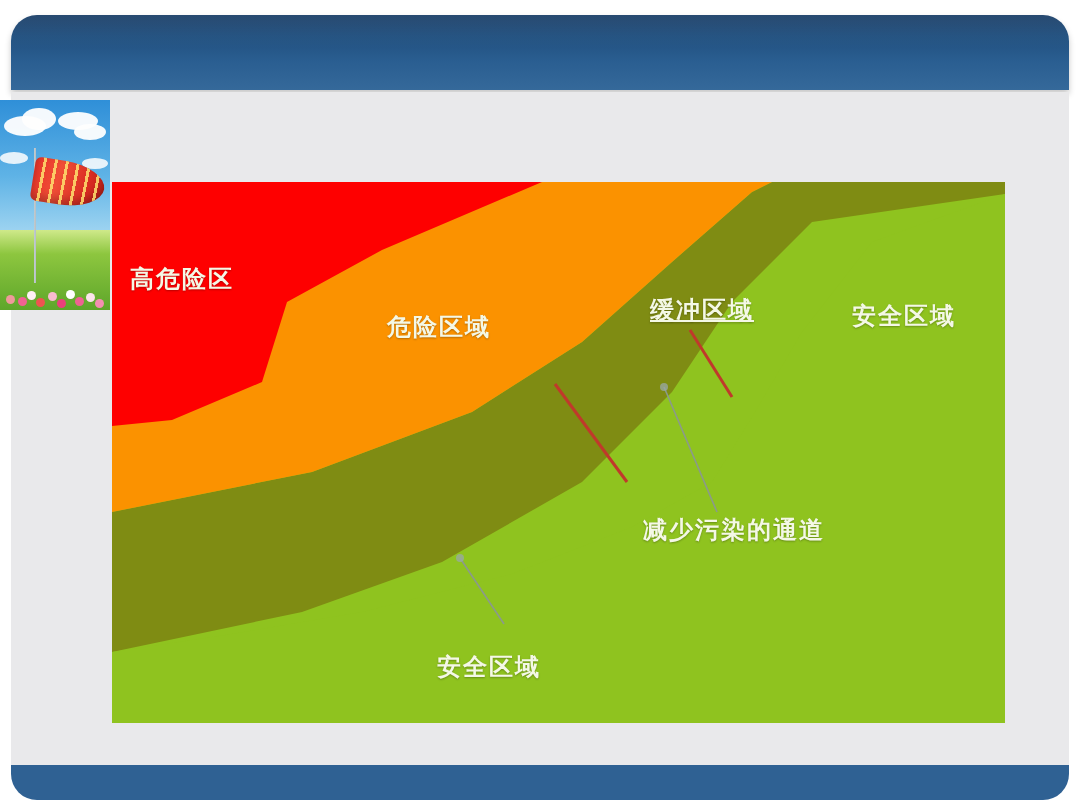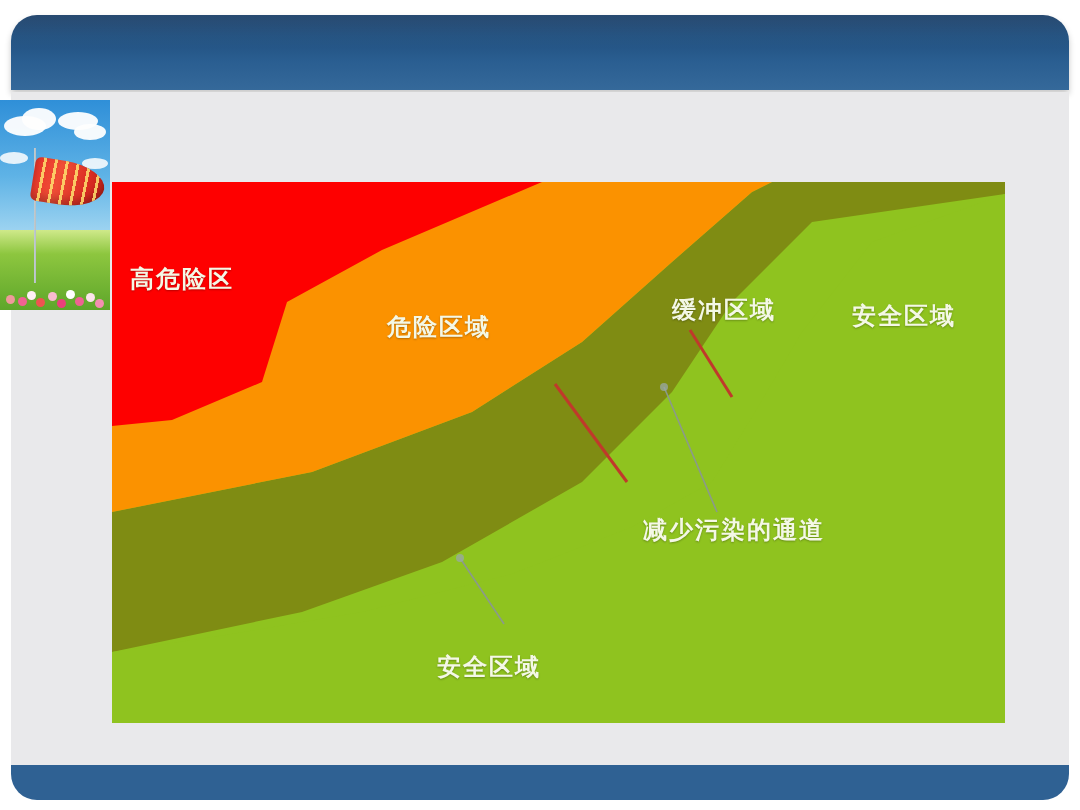--- a/index.html
+++ b/index.html
@@ -154,21 +154,21 @@
     position: absolute;
     color: #f4f8e6;
     font-size: 24px;
     font-weight: 600;
     letter-spacing: 2px;
     white-space: nowrap;
     text-shadow: 0 1px 2px rgba(0,0,0,0.28);
   }
   .lbl-high   { left: 130px; top: 263px; }
   .lbl-danger { left: 387px; top: 311px; }
-  .lbl-buffer { left: 672px; top: 294px; }
+  .lbl-buffer { left: 650px; top: 294px; text-decoration: underline; }
   .lbl-safe   { left: 852px; top: 300px; }
   .lbl-channel{ left: 643px; top: 514px; }
   .lbl-control{ left: 437px; top: 651px; }
 </style>
 </head>
 <body>
 
 <div id="slide">
 
   <div class="top-banner">

